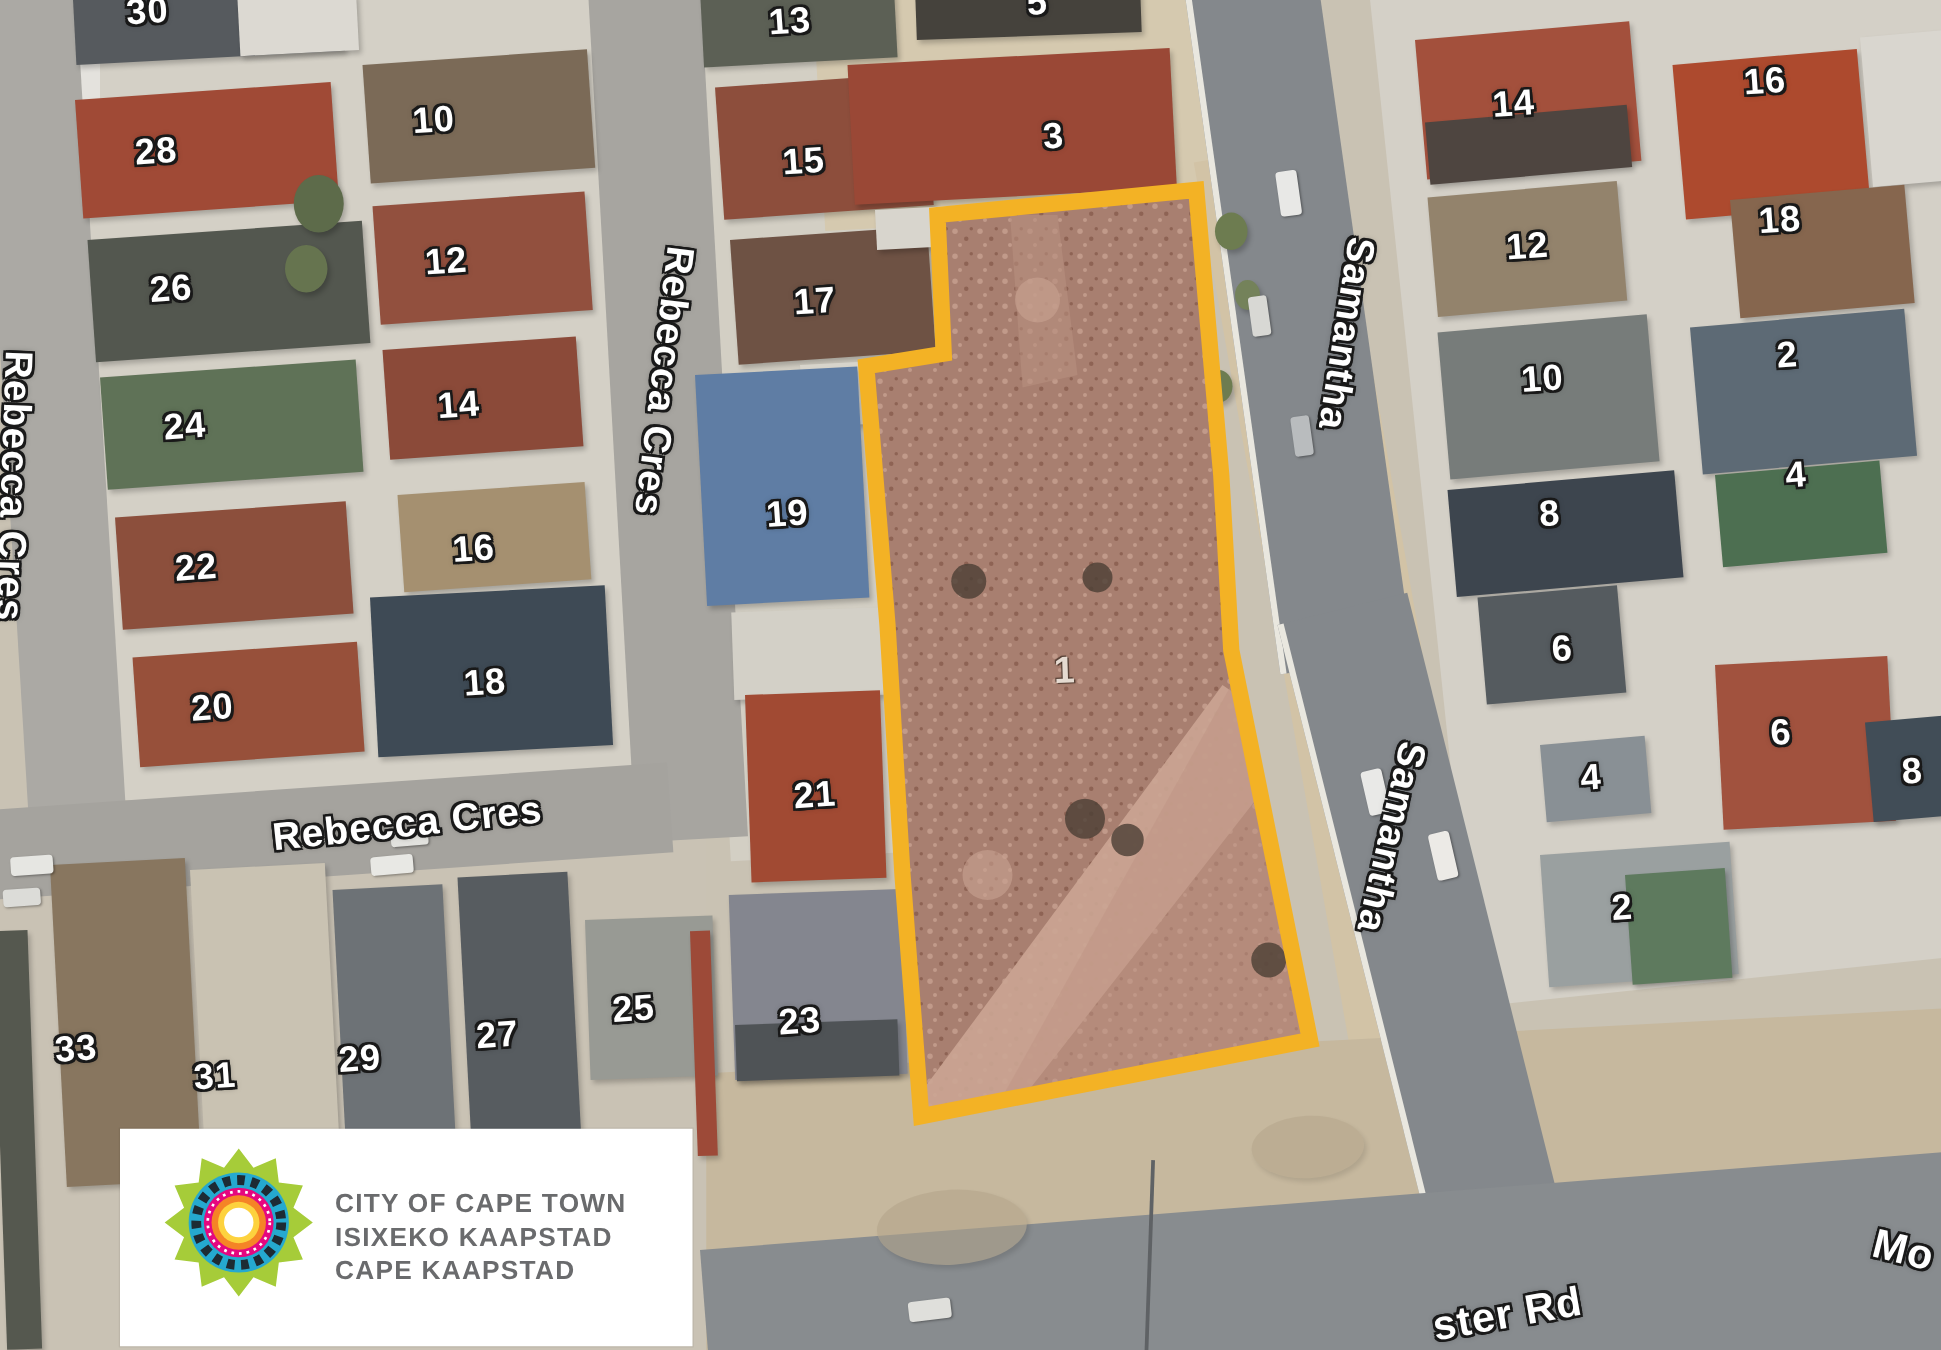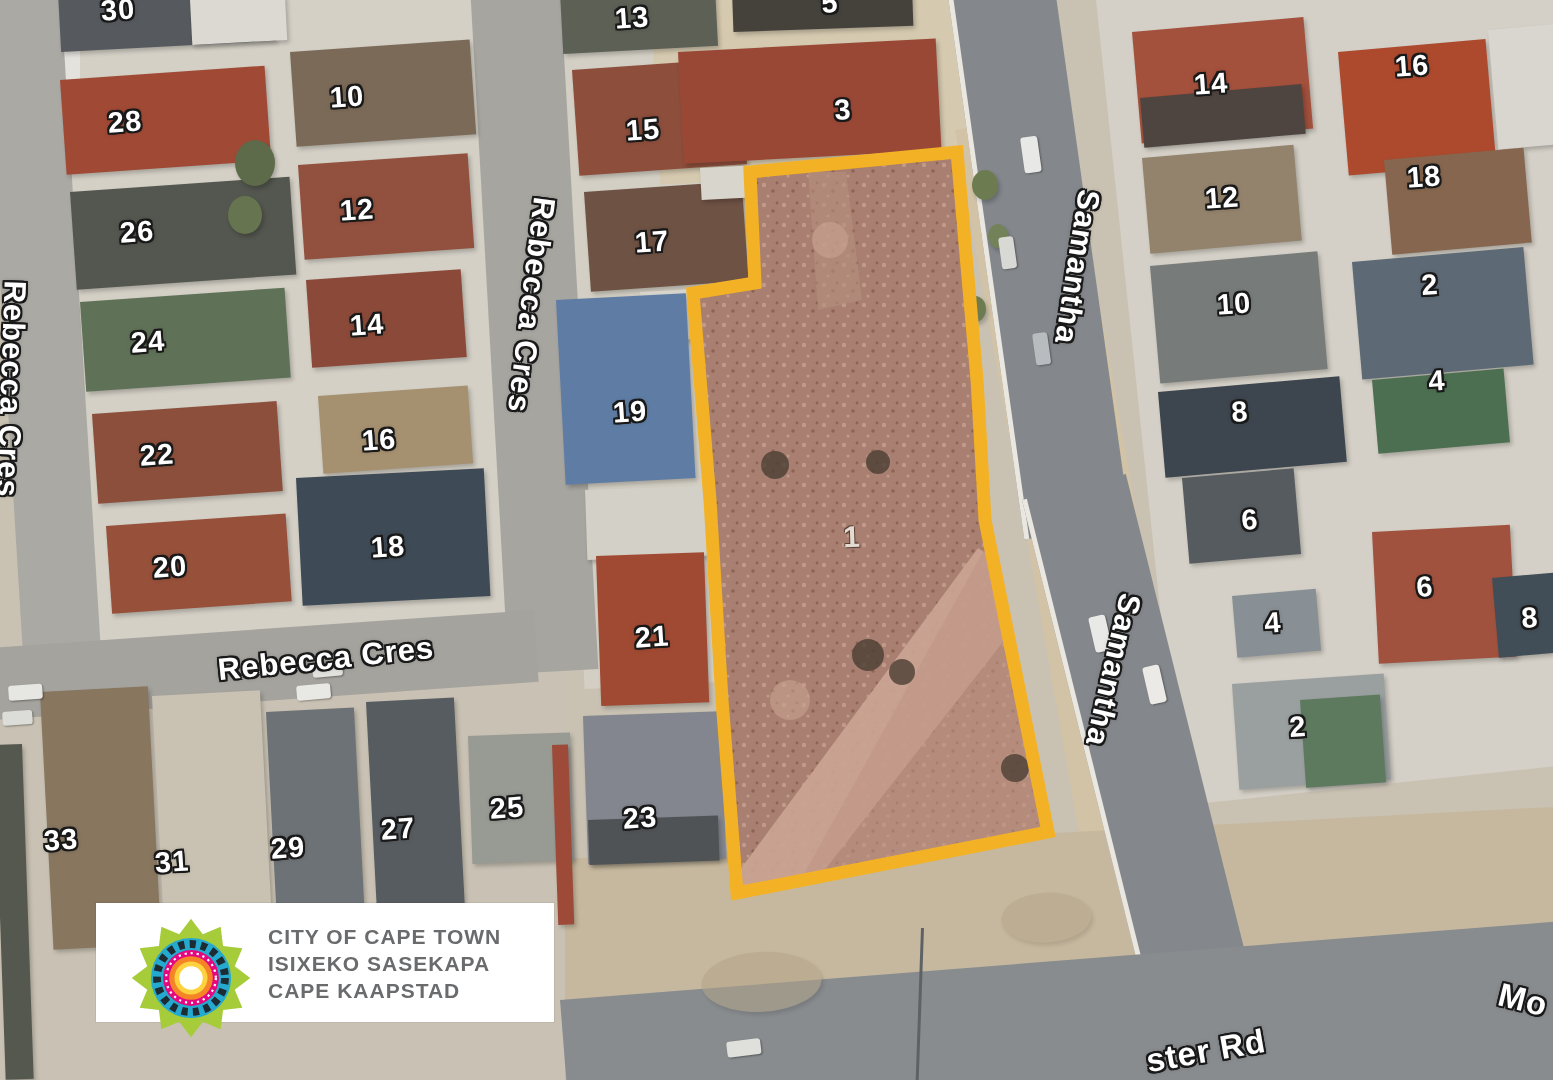--- a/index.html
+++ b/index.html
@@ -28,21 +28,21 @@
       -2px  0   0 #191919, 2px  0   0 #191919,
        0   -2px 0 #191919, 0    2px 0 #191919,
        0 0 5px rgba(0,0,0,.55);
   }
   .maplabel.faint{
     color:rgba(243,233,224,.92);
     text-shadow:0 0 2px rgba(60,45,35,.8),1px 1px 0 rgba(60,45,35,.65),-1px -1px 0 rgba(60,45,35,.65);
   }
   #parcel-svg{position:absolute;left:0;top:0;z-index:30;pointer-events:none;}
   #logo-card{
-    position:absolute;left:96px;top:903px;width:458px;height:119px;
+    position:absolute;left:96px;top:903px;width:458px;height:174px;
     background:#fff;z-index:50;box-shadow:0 0 0 1px rgba(0,0,0,.06);
   }
   #emblem{position:absolute;left:34px;top:14px;width:122px;height:122px;}
   #logo-text{
     position:absolute;left:172px;top:50%;transform:translateY(-50%);
     color:#6a6b6d;font-weight:700;font-size:21px;line-height:27px;letter-spacing:1px;
   }
 </style>
 </head>
 <body>
@@ -211,17 +211,17 @@
           <circle cx="70" cy="70" r="46" fill="#25a9cf"></circle>
           <circle cx="70" cy="70" r="39" fill="none" stroke="#1d2b33" stroke-width="9" stroke-dasharray="7 6"></circle>
           <circle cx="70" cy="70" r="32" fill="#e5077f"></circle>
           <circle cx="70" cy="70" r="28.5" fill="none" stroke="#ffffff" stroke-width="2.5" stroke-dasharray="2.5 4.5"></circle>
           <circle cx="70" cy="70" r="25" fill="#f58426"></circle>
           <circle cx="70" cy="70" r="19" fill="#fdd23e"></circle>
           <circle cx="70" cy="70" r="13.5" fill="#ffffff"></circle>
         </svg></div>
     <div id="logo-text">
       <div>CITY OF CAPE TOWN</div>
-      <div>ISIXEKO SASEKAPA</div>
+      <div>ISIXEKO KAAPSTAD</div>
       <div>CAPE KAAPSTAD</div>
     </div>
   </div>
 </div>
 
 </body></html>

